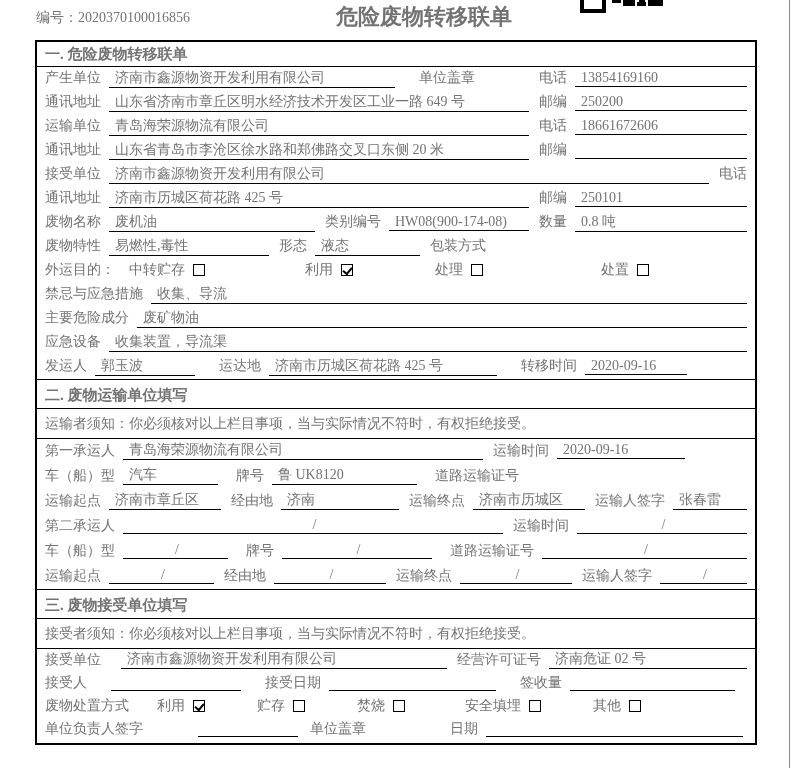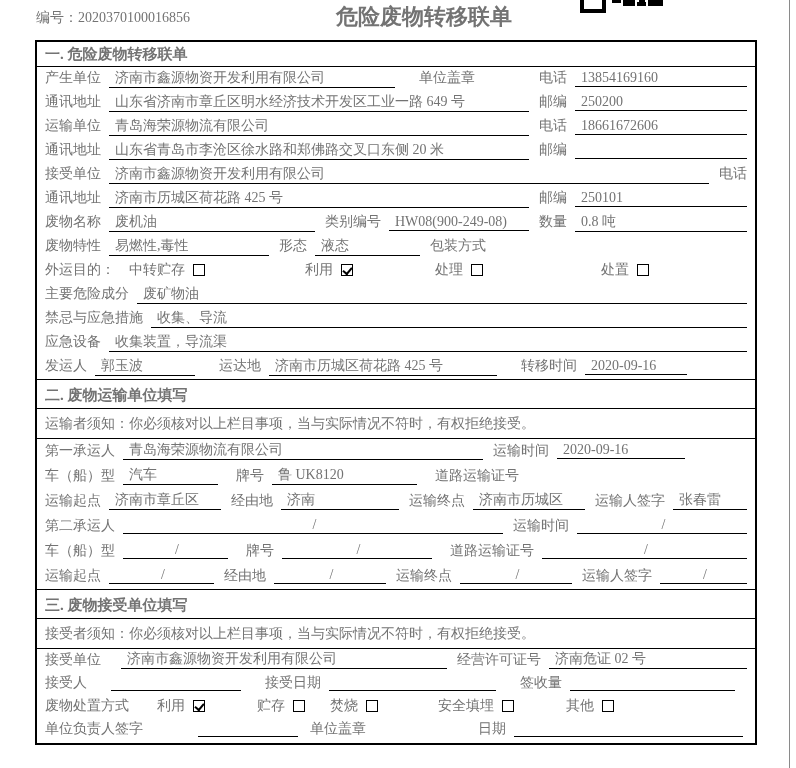--- a/index.html
+++ b/index.html
@@ -105,21 +105,21 @@
       <span class="lbl">通讯地址</span>
       <span class="val grow">济南市历城区荷花路 425 号</span>
       <span class="lbl">邮编</span>
       <span class="val" style="width:172px;margin-right:0">250101</span>
     </div>
 
     <div class="row">
       <span class="lbl">废物名称</span>
       <span class="val grow">废机油</span>
       <span class="lbl">类别编号</span>
-      <span class="val" style="width:140px">HW08(900-249-08)</span>
+      <span class="val" style="width:140px">HW08(900-174-08)</span>
       <span class="lbl">数量</span>
       <span class="val" style="width:172px;margin-right:0">0.8 吨</span>
     </div>
 
     <div class="row">
       <span class="lbl">废物特性</span>
       <span class="val" style="width:160px">易燃性,毒性</span>
       <span class="lbl">形态</span>
       <span class="val" style="width:105px">液态</span>
       <span class="lbl">包装方式</span>
@@ -139,27 +139,27 @@
         <span class="lbl">处理</span>
         <span class="cb"></span>
       </span>
       <span class="opt" style="margin-left:118px">
         <span class="lbl">处置</span>
         <span class="cb"></span>
       </span>
     </div>
 
     <div class="row">
+      <span class="lbl">禁忌与应急措施</span>
+      <span class="val grow" style="margin-right:0">收集、导流</span>
+    </div>
+
+    <div class="row">
       <span class="lbl">主要危险成分</span>
       <span class="val grow" style="margin-right:0">废矿物油</span>
-    </div>
-
-    <div class="row">
-      <span class="lbl">禁忌与应急措施</span>
-      <span class="val grow" style="margin-right:0">收集、导流</span>
     </div>
 
     <div class="row">
       <span class="lbl">应急设备</span>
       <span class="val grow" style="margin-right:0">收集装置，导流渠</span>
     </div>
 
     <div class="row">
       <span class="lbl">发运人</span>
       <span class="val" style="width:100px;margin-right:24px">郭玉波</span>
@@ -250,39 +250,39 @@
       <div class="row">
         <span class="lbl">废物处置方式</span>
         <span class="opt" style="margin-left:28px">
           <span class="lbl">利用</span>
           <span class="cb checked"></span>
         </span>
         <span class="opt" style="margin-left:52px">
           <span class="lbl">贮存</span>
           <span class="cb"></span>
         </span>
-        <span class="opt" style="margin-left:25px">
+        <span class="opt" style="margin-left:52px">
           <span class="lbl">焚烧</span>
           <span class="cb"></span>
         </span>
         <span class="opt" style="margin-left:60px">
           <span class="lbl">安全填埋</span>
           <span class="cb"></span>
         </span>
         <span class="opt" style="margin-left:52px">
           <span class="lbl">其他</span>
           <span class="cb"></span>
         </span>
       </div>
 
       <div class="row">
         <span class="lbl">单位负责人签字</span>
         <span class="val" style="width:100px;margin-left:55px;margin-right:12px"></span>
         <span class="lbl">单位盖章</span>
-        <span class="lbl" style="margin-left:112px">日期</span>
+        <span class="lbl" style="margin-left:84px">日期</span>
         <span class="val grow" style="margin-right:4px"></span>
       </div>
     </div>
 
   </div>
 
   <div class="print-time">
     <span>打印时间：</span><span>2020-09-16 10:49:51</span>
   </div>
 

